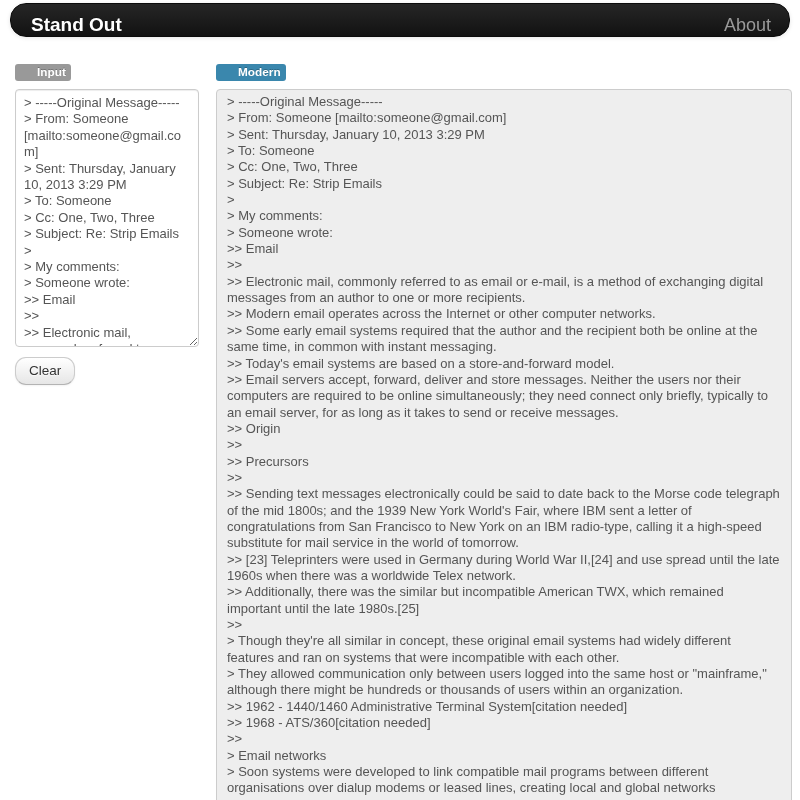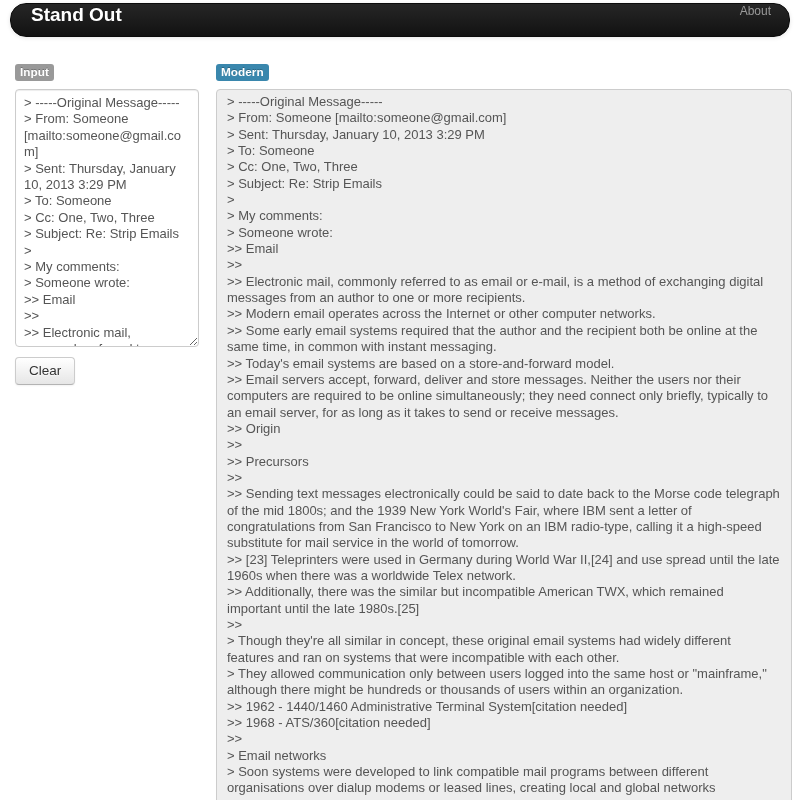--- a/index.html
+++ b/index.html
@@ -12,34 +12,34 @@
   }
   
   .navbar {
     margin: 3px 10px 0 10px;
     height: 34px;
     background: linear-gradient(#262626, #121212);
     border: 1px solid #0c0c0c;
     border-radius: 16px;
     box-shadow: 0 1px 4px rgba(0,0,0,0.1);
     display: flex;
-    align-items: flex-start;
-    padding: 0 18px 0 20px;
+    align-items: flex-end;
+    padding: 16px 18px 0 20px;
   }
   .navbar-brand {
     color: #ffffff;
     font-size: 19px;
     font-weight: bold;
     text-shadow: 0 -1px 0 rgba(0,0,0,0.25);
     text-decoration: none;
   }
   .navbar-spacer { flex: 1; }
   .navbar-link {
     color: #999999;
-    font-size: 12px;
+    font-size: 18px;
     text-decoration: none;
   }
   
   .main {
     display: flex;
     align-items: flex-start;
     padding: 25px 8px 0 15px;
   }
   .col-left {
     width: 185px;
@@ -50,21 +50,21 @@
     margin-left: 16px;
     min-width: 0;
   }
   
   .badge-label {
     display: inline-block;
     color: #ffffff;
     font-size: 11.8px;
     font-weight: bold;
     line-height: 14px;
-    padding: 1px 5px 2px 5px;
+    padding: 1px 5px 2px 22px;
     border-radius: 3px;
     text-shadow: 0 -1px 0 rgba(0,0,0,0.25);
   }
   .badge-default { background-color: #999999; }
   .badge-info    { background-color: #3a87ad; }
   
   .input-area {
     display: block;
     margin-top: 8px;
     width: 184px;
@@ -88,21 +88,21 @@
     display: inline-block;
     padding: 4px 13px;
     font-family: "Liberation Sans", sans-serif;
     font-size: 13.5px;
     line-height: 18px;
     color: #333333;
     text-shadow: 0 1px 1px rgba(255,255,255,0.75);
     background: linear-gradient(#ffffff, #e6e6e6);
     border: 1px solid #cccccc;
     border-bottom-color: #b3b3b3;
-    border-radius: 4px;
+    border-radius: 11px;
     box-shadow: inset 0 1px 0 rgba(255,255,255,0.2), 0 1px 2px rgba(0,0,0,0.05);
     cursor: pointer;
   }
   
   .result-box {
     margin-top: 8px;
     background: #eeeeee;
     border: 1px solid #cccccc;
     border-radius: 4px;
     padding: 4px 10px 10px 10px;

